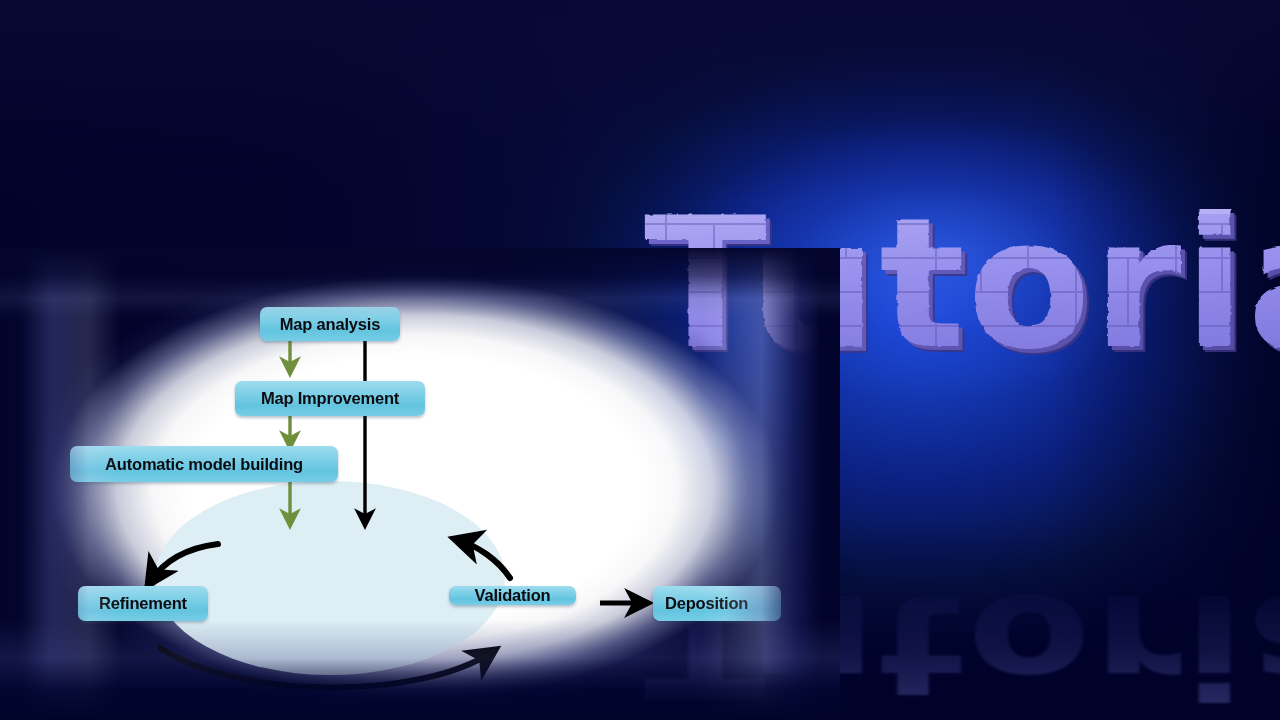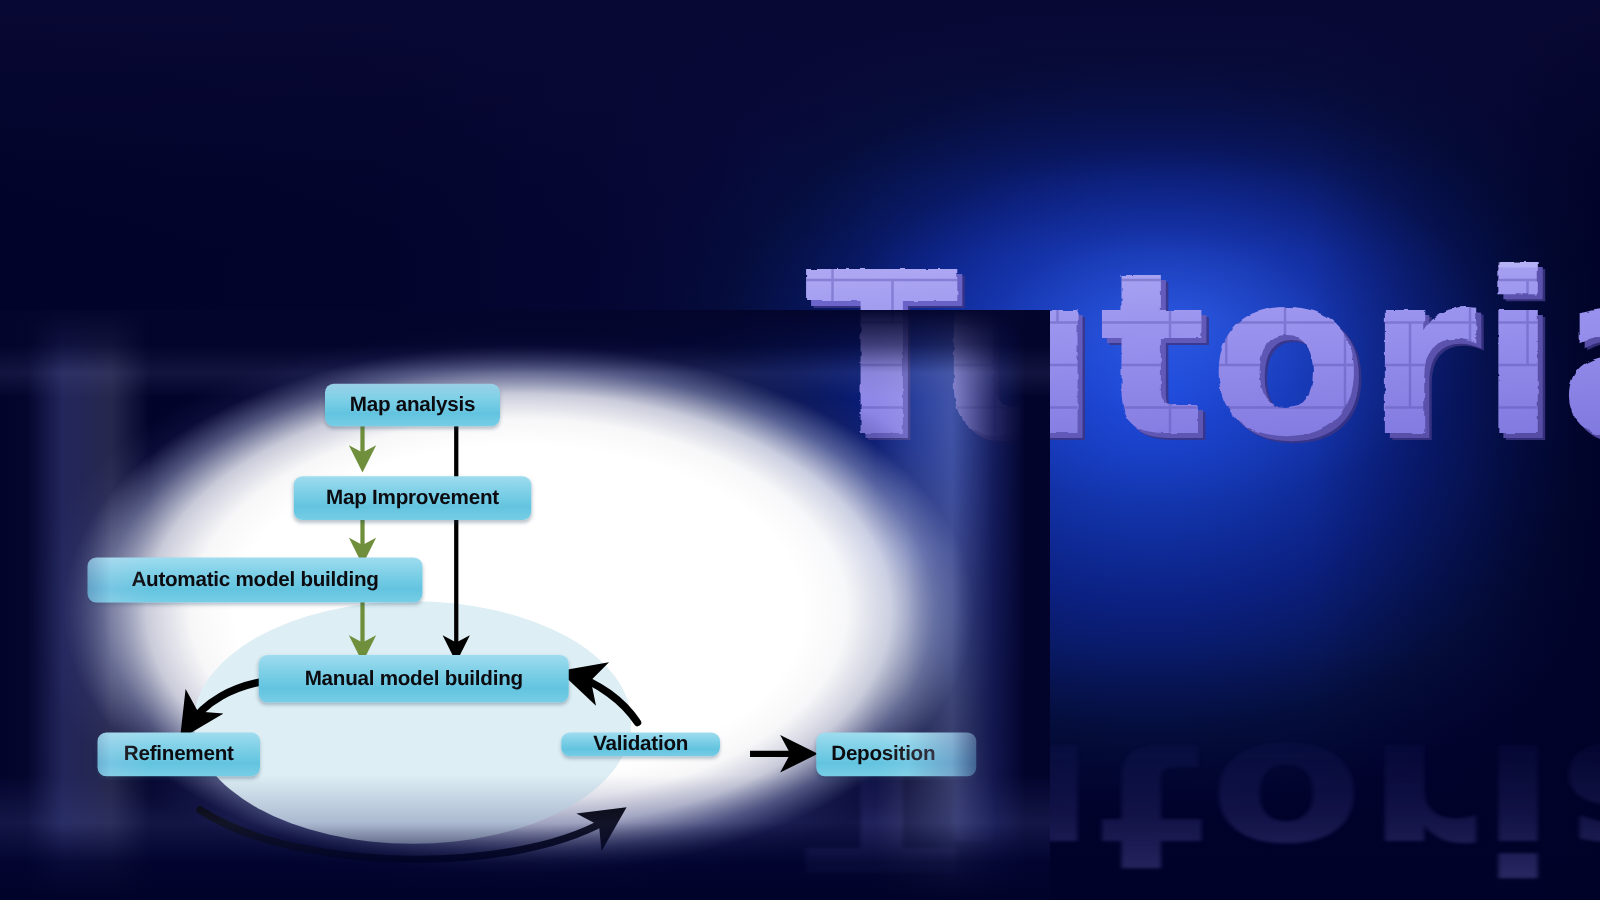--- a/index.html
+++ b/index.html
@@ -240,23 +240,20 @@
       </div>
 
       <div class="node" id="node-map-analysis" style="left:260px; top:59px; width:140px; height:34px;">
         <span>Map analysis</span>
       </div>
 
       <div class="node" id="node-automatic-model-building" style="left:70px; top:198px; width:268px; height:36px;">
         <span>Automatic model building</span>
       </div>
 
-      <div class="node" id="node-manual-model-building" style="left:207px; top:276px; width:248px; height:38px;">
-        <span>Manual model building</span>
-      </div>
 
       <div class="node" id="node-refinement" style="left:78px; top:338px; width:130px; height:35px;">
         <span>Refinement</span>
       </div>
 
       <div class="node" id="node-validation" style="left:449px; top:338px; width:127px; height:19px;align-items:flex-end;">
         <span>Validation</span>
       </div>
 
       <div class="node" id="node-deposition" style="left:653px; top:338px; width:128px; height:35px; justify-content:flex-start;">

